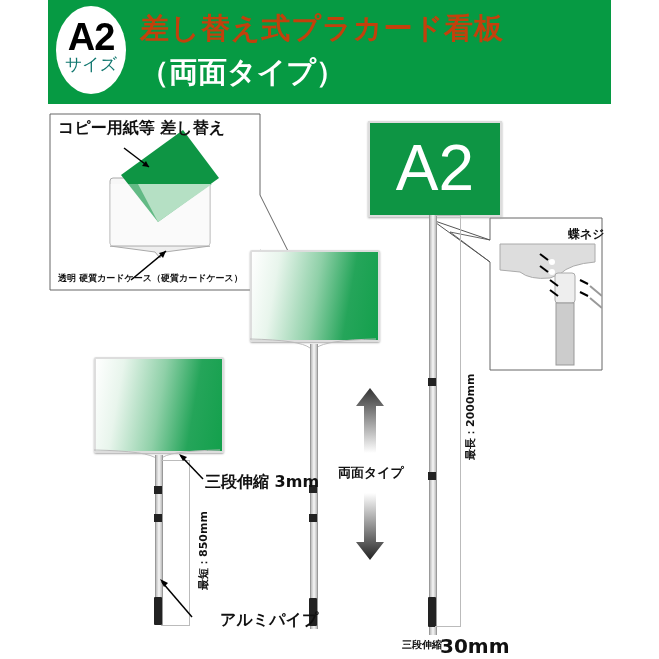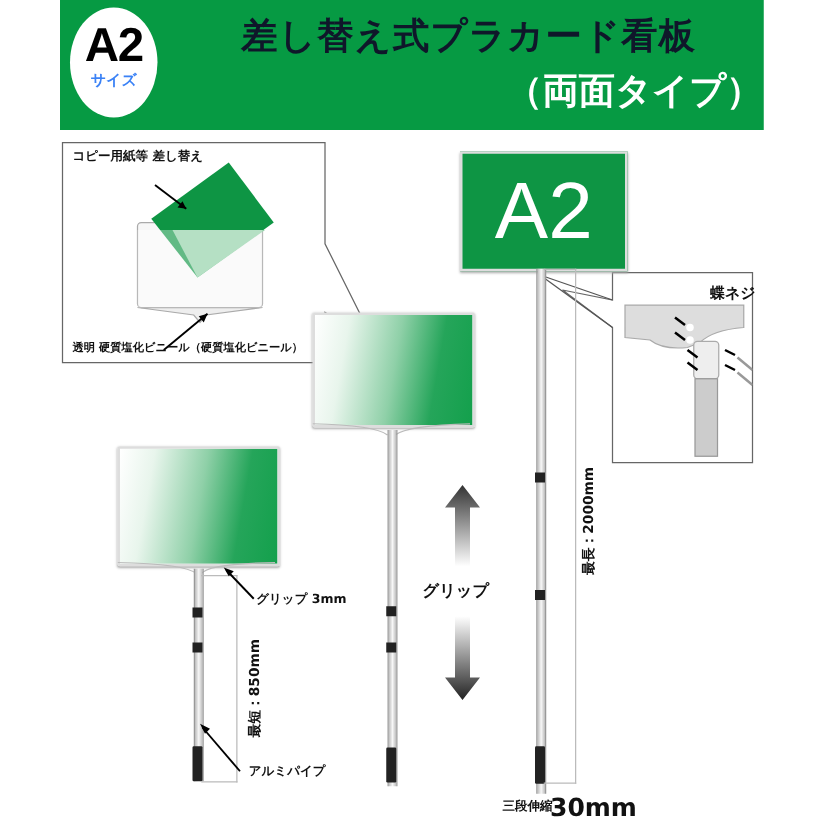--- a/index.html
+++ b/index.html
@@ -1,24 +1,24 @@
 <!DOCTYPE html>
 <html><head>
 <meta charset="utf-8">
 <style>
   html,body{margin:0;padding:0;background:#fff;}
   body{width:659px;height:659px;position:relative;overflow:hidden;font-family:"DejaVu Sans",sans-serif;}
   .banner{position:absolute;left:48px;top:0;width:563px;height:104px;background:#069a43;}
   .badge{position:absolute;left:56px;top:6px;width:70px;height:88px;border-radius:50%;background:#fff;text-align:center;}
   .badge .big{display:block;font-family:"Liberation Sans",sans-serif;font-weight:bold;font-size:38px;line-height:38px;margin-top:12px;color:#000;letter-spacing:-1px;}
-  .badge .small{display:block;font-weight:bold;font-size:12px;line-height:16px;color:#3b82f6;}
-  .title1{position:absolute;left:140px;top:8px;width:470px;text-align:center;color:#0f172a;font-weight:bold;font-size:29px;line-height:40px;letter-spacing:1px;}
-  .title2{position:absolute;left:140px;top:52px;width:470px;text-align:right;color:#fff;font-weight:bold;font-size:29px;line-height:40px;}
+  .badge .small{display:block;font-weight:normal;font-size:17px;line-height:16px;color:#0f766e;}
+  .title1{position:absolute;left:140px;top:8px;width:470px;color:#c2410c;font-weight:bold;font-size:29px;line-height:40px;letter-spacing:1px;}
+  .title2{position:absolute;left:140px;top:52px;width:470px;text-align:left;color:#fff;font-weight:bold;font-size:29px;line-height:40px;}
   .abs{position:absolute;}
-  .label{position:absolute;font-size:10px;color:#111;white-space:nowrap;font-weight:bold;}
+  .label{position:absolute;font-size:16px;color:#111;white-space:nowrap;font-weight:bold;}
   .vlabel{position:absolute;font-size:11px;color:#111;white-space:nowrap;transform:rotate(-90deg);transform-origin:left top;font-weight:bold;}
   .board{position:absolute;border:2px solid #ddd;border-radius:2px;background:linear-gradient(100deg,#fff 0%,#e8f5ec 20%,#8fd0a8 50%,#25a55a 75%,#13a04c 100%);box-shadow:0 1px 2px #aaa;}
   .pole{position:absolute;background:linear-gradient(90deg,#bbb,#f7f7f7,#bbb);border-left:1px solid #999;border-right:1px solid #999;}
   .joint{position:absolute;background:#222;}
   .grip{position:absolute;background:#222;border-radius:1px;}
   .dim{position:absolute;border:1px solid #bbb;border-left:none;}
 </style>
 </head>
 <body>
 
@@ -46,21 +46,21 @@
   <polygon points="71,61 133,16 169,64 108,108" fill="#0e9544"></polygon>
   <polygon points="71,61 168,64 108,108" fill="#0e9544" opacity="0"></polygon>
   <polygon points="88,70 162,70 108,108" fill="#8ecfa5"></polygon>
   <rect x="60" y="70" width="100" height="62" fill="rgba(255,255,255,0.35)"></rect>
   <line x1="74" y1="34" x2="99" y2="53" stroke="#000" stroke-width="1.5"></line>
   <polygon points="99,53 92,52 96,47" fill="#000"></polygon>
   <line x1="81" y1="166" x2="116" y2="137" stroke="#000" stroke-width="1.5"></line>
   <polygon points="116,137 113,144 109,139" fill="#000"></polygon>
 </svg>
 <div class="label" style="left:58px;top:118px">コピー用紙等 差し替え</div>
-<div class="label" style="left:58px;top:272px;font-size:9px">透明 硬質塩化ビニール（硬質塩化ビニール）</div>
+<div class="label" style="left:58px;top:272px;font-size:9px">透明 硬質カードケース（硬質カードケース）</div>
 
 <svg class="abs" style="left:490px;top:218px" width="112" height="152">
   <path d="M10 26 H105 V44 Q80 46 70 56 L60 60 Q40 62 30 54 L10 52 Z" fill="#ddd" stroke="#aaa"></path>
   <circle cx="62" cy="44" r="3" fill="#fff"></circle>
   <circle cx="62" cy="54" r="3" fill="#fff"></circle>
   <rect x="65" y="55" width="20" height="30" rx="3" fill="#eee" stroke="#aaa"></rect>
   <rect x="66" y="85" width="18" height="62" fill="#ccc" stroke="#999"></rect>
   <line x1="50" y1="36" x2="58" y2="42" stroke="#000" stroke-width="2"></line>
   <line x1="50" y1="48" x2="58" y2="54" stroke="#000" stroke-width="2"></line>
   <line x1="60" y1="62" x2="68" y2="68" stroke="#000" stroke-width="2"></line>
@@ -100,33 +100,33 @@
         <stop offset="1" stop-color="#fff"></stop>
       </linearGradient>
     <linearGradient id="gDn" x1="0" y1="1" x2="0" y2="0">
         <stop offset="0" stop-color="#222"></stop>
         <stop offset="1" stop-color="#fff"></stop>
       </linearGradient>
   </defs>
   <polygon points="15,0 29,18 21,18 21,65 9,65 9,18 1,18" fill="url(#gUp)"></polygon>
   <polygon points="15,172 29,154 21,154 21,105 9,105 9,154 1,154" fill="url(#gDn)"></polygon>
 </svg>
-<div class="label" style="left:338px;top:464px;font-size:13px">グリップ</div>
+<div class="label" style="left:338px;top:464px;font-size:13px">両面タイプ</div>
 
 <div class="board" style="left:94px;top:357px;width:126px;height:92px"></div>
 <svg class="abs" style="left:94px;top:449px" width="126" height="12">
   <path d="M0 1 Q55 2 63 10 M126 1 Q72 2 67 10" fill="none" stroke="#bbb"></path>
 </svg>
 <div class="pole" style="left:155px;top:455px;width:6px;height:170px"></div>
 <div class="joint" style="left:154px;top:486px;width:8px;height:8px"></div>
 <div class="joint" style="left:154px;top:514px;width:8px;height:8px"></div>
 <div class="grip" style="left:154px;top:597px;width:8px;height:28px"></div>
 <div class="dim" style="left:161px;top:460px;width:28px;height:164px"></div>
 <div class="vlabel" style="left:196px;top:590px">最短：850mm</div>
 
 <svg class="abs" style="left:0;top:0" width="659" height="659">
   <line x1="203" y1="479" x2="181" y2="456" stroke="#000" stroke-width="1.5"></line>
   <polygon points="179,454 187,457 183,461" fill="#000"></polygon>
   <line x1="192" y1="617" x2="162" y2="582" stroke="#000" stroke-width="1.5"></line>
   <polygon points="160,579 168,583 164,587" fill="#000"></polygon>
 </svg>
-<div class="label" style="left:205px;top:472px">グリップ 3mm</div>
-<div class="label" style="left:199px;top:610px">アルミパイプ</div>
+<div class="label" style="left:205px;top:472px">三段伸縮 3mm</div>
+<div class="label" style="left:220px;top:610px">アルミパイプ</div>
 
 </body></html>

